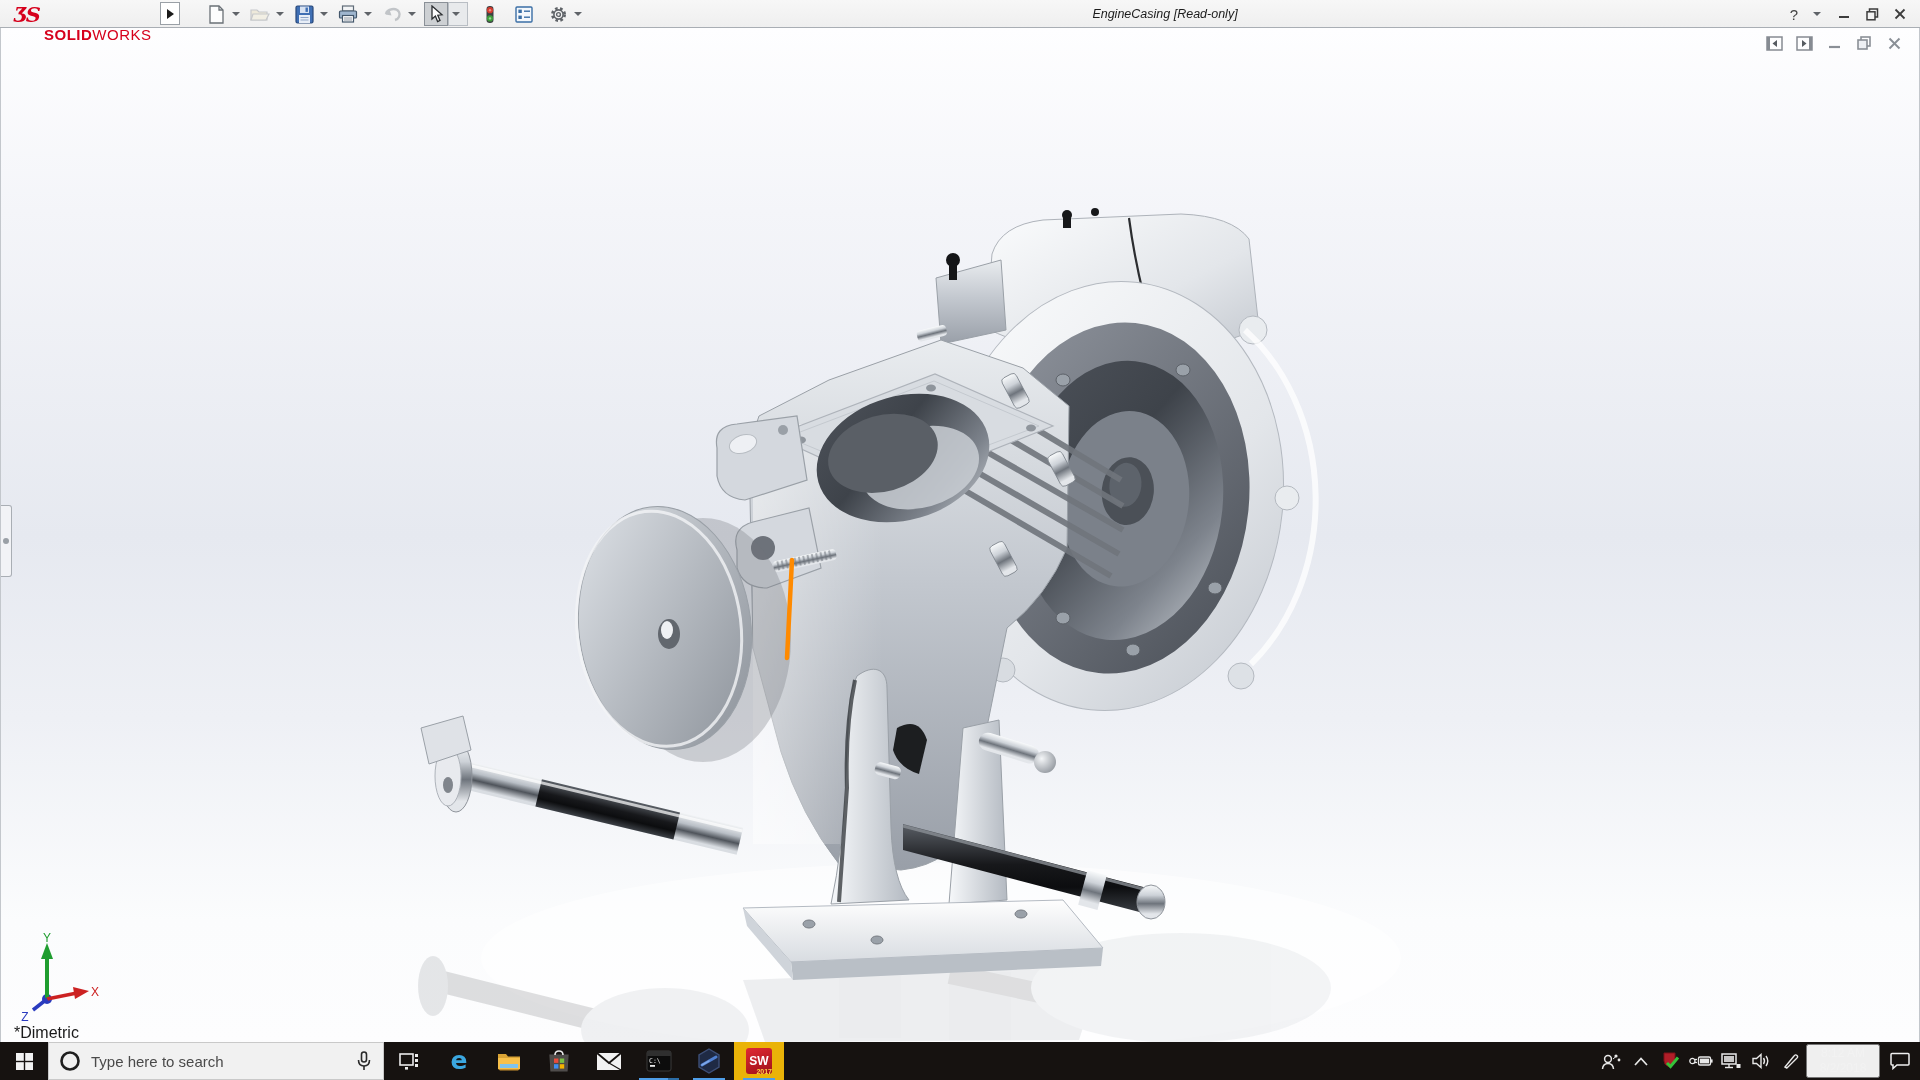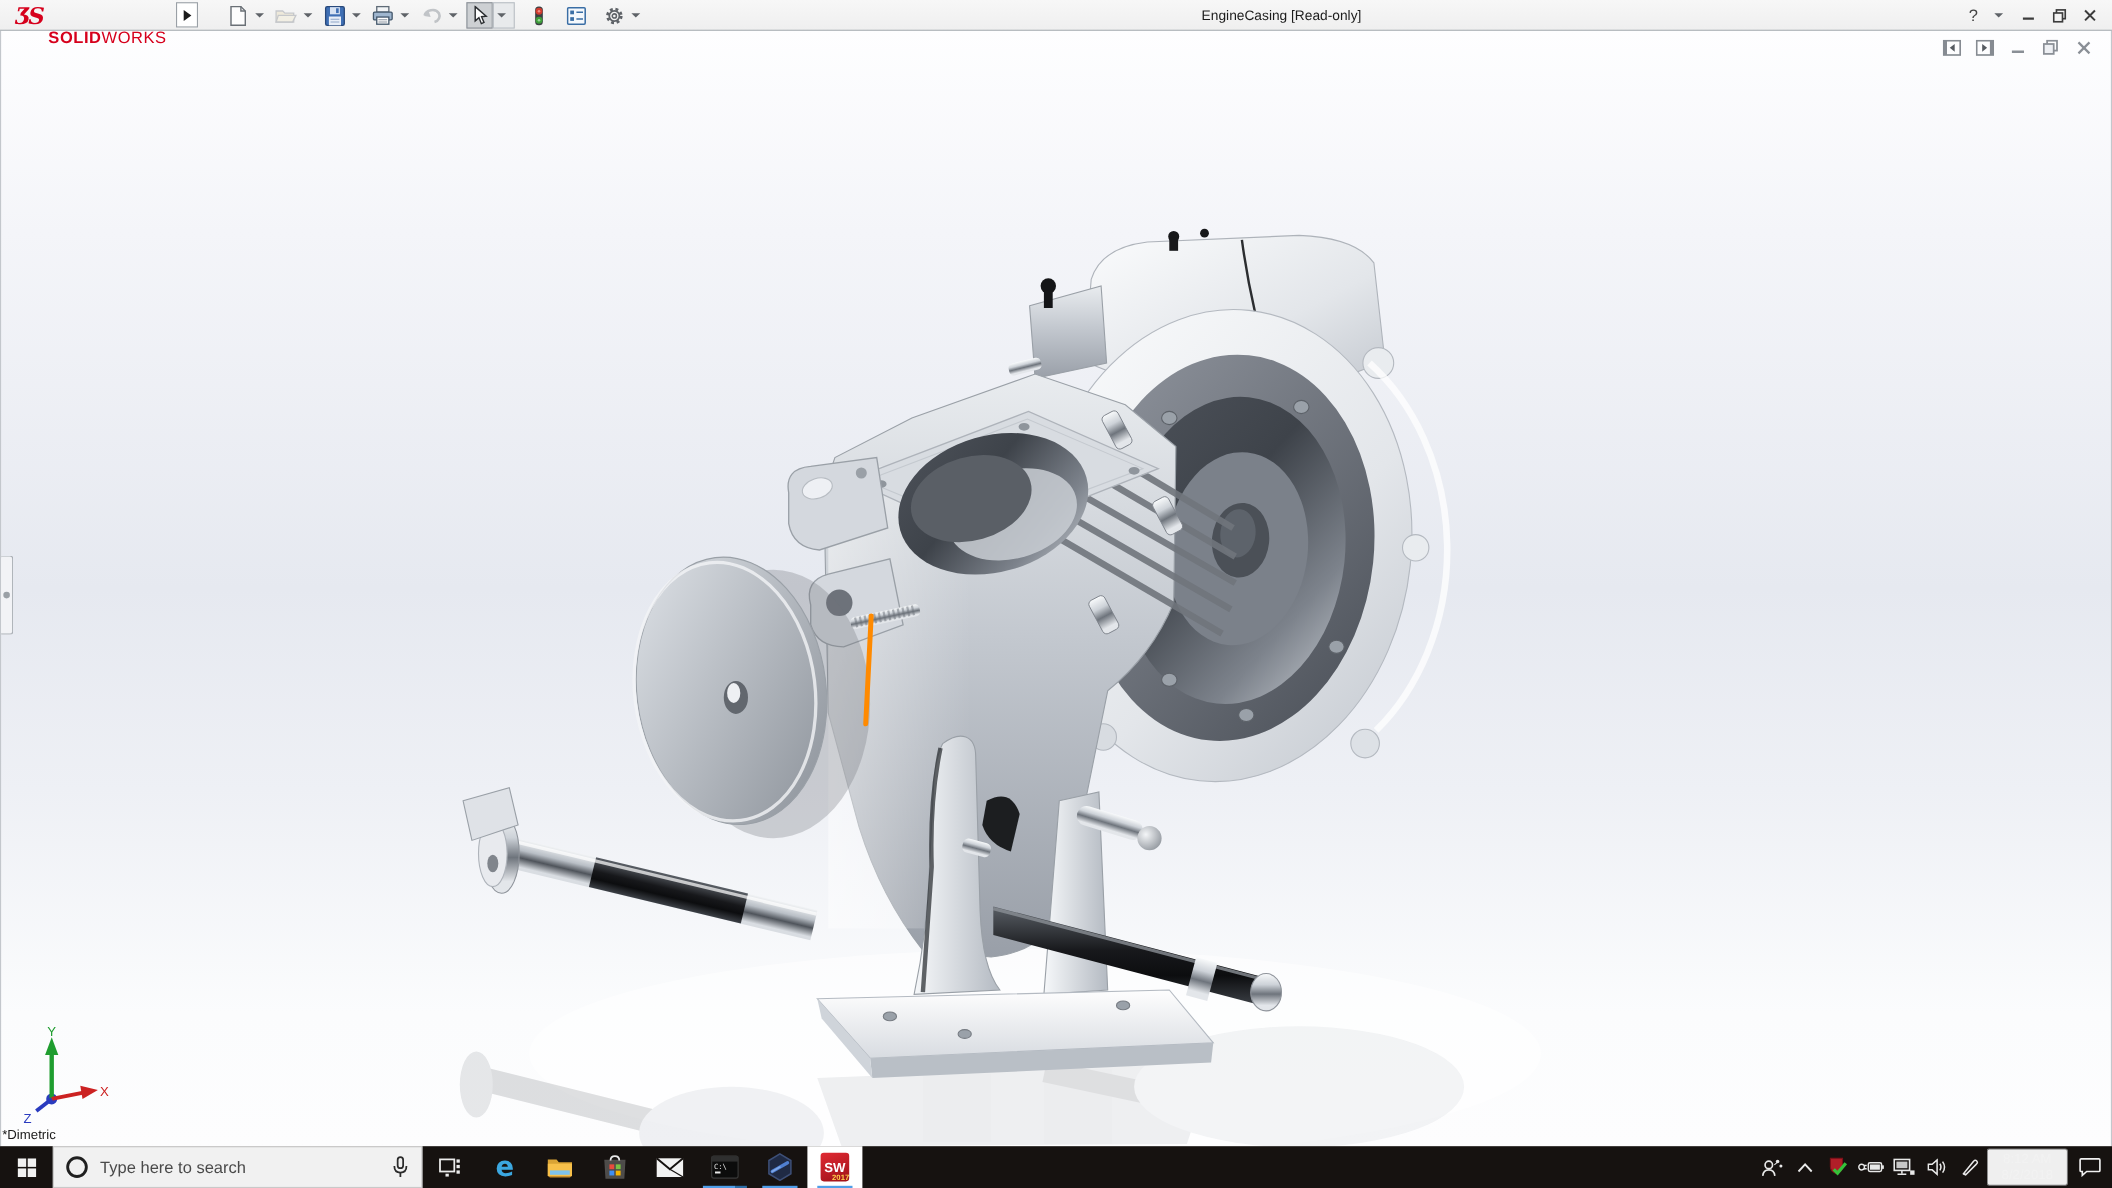--- a/index.html
+++ b/index.html
@@ -21,51 +21,51 @@
   .tool { height:24px; min-width:24px; display:flex; align-items:center; justify-content:center;
     background:transparent; border:none; }
   .tool.disabled { opacity:.42; }
   .tool.pressed { background:#cdd0d3; border:1px solid #8a9097; }
   .dd { width:0; height:0; border-left:4px solid transparent; border-right:4px solid transparent;
     border-top:4px solid #5f6368; margin:0 7px 0 3px; }
   .dd-cell { height:24px; display:flex; align-items:center; border:1px solid transparent; }
   .dd-cell.boxed { border:1px solid #b9bec4; background:#e8eaec; }
   .gap { width:10px; }
   .doc-title { position:absolute; left:1000px; top:0; width:330px; height:44px; line-height:28px;
-    text-align:center; font-size:12.5px; color:#1c1c1c; }
+    text-align:center; font-size:12.5px; color:#1c1c1c;font-style:italic; }
   .win-controls { position:absolute; right:8px; top:0; height:28px; display:flex; align-items:center; gap:4px; }
   .wbtn { width:24px; height:26px; background:transparent; border:none; display:flex;
     align-items:center; justify-content:center; color:#444; font-size:15px; }
 
   
   .viewport { position:absolute; top:28px; left:0; width:1920px; height:1014px;
     background:linear-gradient(180deg,#fefeff 0%,#f4f5f9 18%,#e6e9f0 50%,#eef0f5 68%,#fbfcfd 88%,#fdfdfe 100%);
     border-left:1px solid #c3c7cc; border-right:1px solid #c3c7cc; z-index:1; }
   .doc-controls { position:absolute; top:6px; right:16px; display:flex; gap:12px; align-items:center; }
   .dbtn { width:18px; height:18px; background:transparent; border:none; display:flex;
     align-items:center; justify-content:center; }
   .side-tab { position:absolute; left:0; top:477px; width:11px; height:72px; background:#f2f3f6;
     border:1px solid #a9aeb4; border-left:none; border-radius:0 3px 3px 0;
     display:flex; align-items:center; justify-content:center; }
   .side-tab .dot { width:6px; height:6px; border-radius:50%; background:#9aa0a6; }
-  .view-label { position:absolute; left:1px; top:996px; font-size:12px; color:#1a1a1a; }
+  .view-label { position:absolute; left:13px; top:996px; font-size:16px; color:#1a1a1a; }
   .triad { position:absolute; left:14px; top:905px; }
   .model-svg { position:absolute; inset:0; }
 
   
   .taskbar { position:absolute; left:0; top:1042px; width:1920px; height:38px;
     background:#161210; display:flex; align-items:stretch; z-index:40;justify-content:center; }
   .start { width:48px; display:flex; align-items:center; justify-content:center;
     background:transparent; border:none; }
   .searchbox { width:336px; background:#f1f1f1; border:1px solid #c9c9c9; display:flex;
     align-items:center; padding:0 12px 0 10px; }
   .searchbox .ph { flex:1; font-size:15px; color:#4a4a4a; margin-left:10px; }
   .tbtn { width:50px; position:relative; display:flex; align-items:center; justify-content:center;
     background:transparent; border:none; }
-  .tbtn.active { background:#ffffff; }
+  .tbtn.active { background:#eab308; }
   .runline { position:absolute; bottom:0; left:9px; right:9px; height:2px; background:#4f9ee8; }
   .runline.wide { left:5px; right:5px; background:linear-gradient(90deg,#4f9ee8 72%,#2c6da6 72%); }
   .sw-box { width:26px; height:26px; background:linear-gradient(160deg,#e02a33,#9e1118);
     border-radius:3px; position:relative; display:flex; align-items:center; justify-content:center; }
   .sw-box .swtxt { color:#fff; font-weight:bold; font-size:12px; letter-spacing:0; }
   .sw-box .swyr { position:absolute; bottom:-1px; right:0px; font-size:7px; font-weight:bold; color:#ffd24a; }
   .tray { margin-left:auto; display:flex; align-items:center; }
   .traybtn { width:30px; height:38px; display:flex; align-items:center; justify-content:center;
     background:transparent; border:none; }
   .clock { width:74px; text-align:center; color:#f2f2f2; font-size:12px; line-height:15px; padding:0 4px; }

